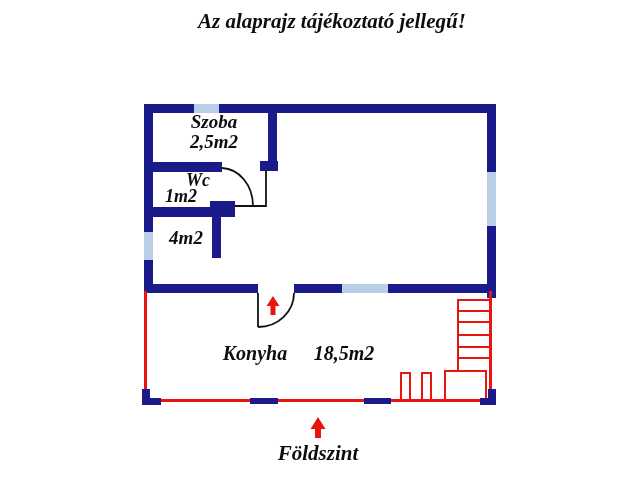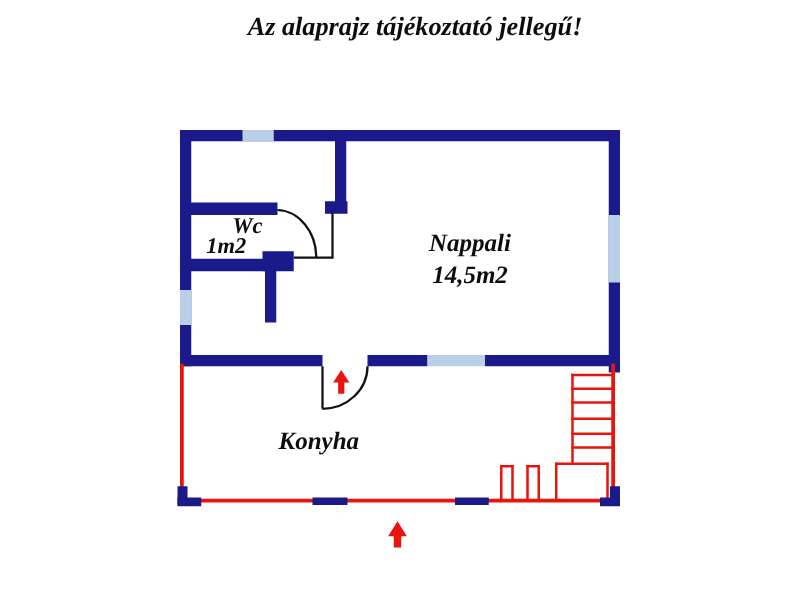--- a/index.html
+++ b/index.html
@@ -81,26 +81,29 @@
     <path class="doorline" d="M 222,168 A 32,38 0 0 1 253,206"></path>
     <path class="doorline" d="M 235,206 L 266,206 L 266,170"></path>
 
     <path class="doorline" d="M 258,293 L 258,327"></path>
     <path class="doorline" d="M 258,327 A 36,34 0 0 0 294,293"></path>
 
     <path class="arrow" d="M 273,296 L 266.5,306 L 270.5,306 L 270.5,315 L 275.5,315 L 275.5,306 L 279.5,306 Z"></path>
     <path class="arrow" d="M 318,417 L 310.5,429 L 315,429 L 315,438 L 321,438 L 321,429 L 325.5,429 Z"></path>
   </svg>
 
+  <div class="lbl" style="left:174px;top:112px;width:80px;font-size:19px;line-height:20px;">
+    <div>Szoba</div>
+    <div>2,5m2</div>
+  </div>
 
   <div class="lbl" style="left:168px;top:172px;width:60px;font-size:18px;line-height:17px;">Wc</div>
   <div class="lbl" style="left:151px;top:188px;width:60px;font-size:18px;line-height:17px;">1m2</div>
 
+  <div class="lbl" style="left:146px;top:228px;width:80px;font-size:19px;line-height:20px;">4m2</div>
 
-  <div class="lbl" style="left:330px;top:183px;width:92px;font-size:20px;line-height:25px;">
-    <div>Nappali</div>
-    <div>14,5m2</div>
-  </div>
 
   <div class="lbl" style="left:214px;top:342px;width:82px;font-size:20px;">Konyha</div>
+  <div class="lbl" style="left:302px;top:342px;width:84px;font-size:20px;">18,5m2</div>
 
+  <div class="lbl" style="left:256px;top:441px;width:124px;font-size:21px;">Földszint</div>
 
 </div>
 
 </body></html>

